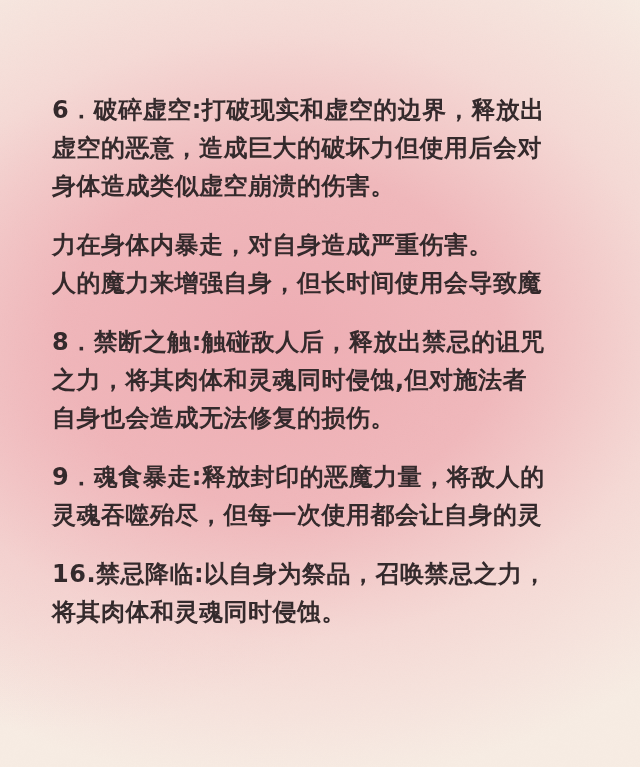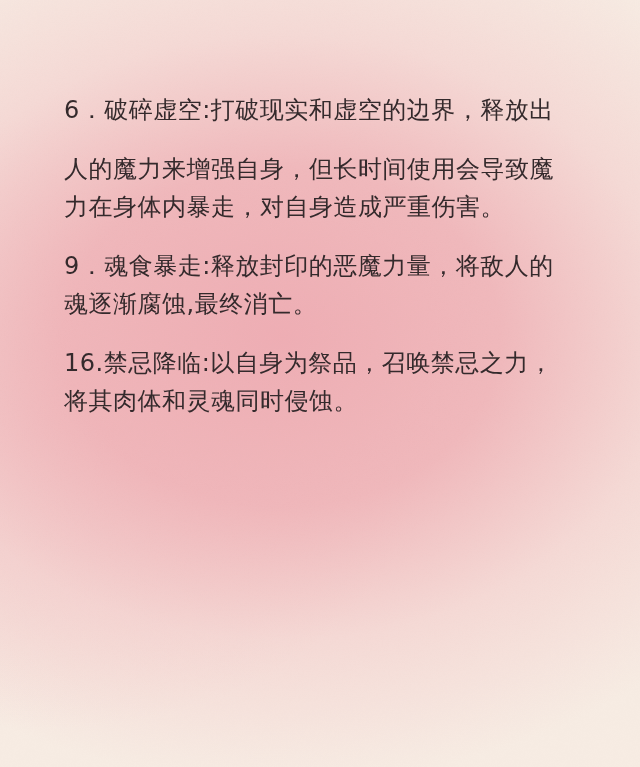--- a/index.html
+++ b/index.html
@@ -25,26 +25,26 @@
   }
   .texture {
     position: absolute;
     top: 0; left: 0;
     width: 640px; height: 767px;
     opacity: 0.35;
     pointer-events: none;
   }
   .content {
     position: absolute;
-    left: 64px;
+    left: 52px;
     top: 91px;
     width: 545px;
     color: #342a2c;
     font-size: 24px;
-    font-weight: 400;
+    font-weight: 700;
     line-height: 38px;
     letter-spacing: 0.5px;
   }
   .para {
     margin: 0 0 21px 0;
   }
   .line {
     display: block;
     white-space: nowrap;
   }
@@ -62,31 +62,38 @@
         <feFuncA type="linear" slope="0.06" intercept="0"></feFuncA>
       </feComponentTransfer>
     </filter>
     <rect width="100%" height="100%" filter="url(#grain)"></rect>
   </svg>
 
   <main class="content">
 
     <div class="para">
       <span class="line">6．破碎虚空:打破现实和虚空的边界，释放出</span>
+      <span class="line">虚空的恶意，造成巨大的破坏力但使用后会对</span>
+      <span class="line">身体造成类似虚空崩溃的伤害。</span>
     </div>
 
     <div class="para">
+      <span class="line">力在身体内暴走，对自身造成严重伤害。</span>
       <span class="line">人的魔力来增强自身，但长时间使用会导致魔</span>
-      <span class="line">力在身体内暴走，对自身造成严重伤害。</span>
     </div>
 
+    <div class="para">
+      <span class="line">8．禁断之触:触碰敌人后，释放出禁忌的诅咒</span>
+      <span class="line">之力，将其肉体和灵魂同时侵蚀,但对施法者</span>
+      <span class="line">自身也会造成无法修复的损伤。</span>
+    </div>
 
     <div class="para">
       <span class="line">9．魂食暴走:释放封印的恶魔力量，将敌人的</span>
-      <span class="line">魂逐渐腐蚀,最终消亡。</span>
+      <span class="line">灵魂吞噬殆尽，但每一次使用都会让自身的灵</span>
     </div>
 
     <div class="para">
       <span class="line">16.禁忌降临:以自身为祭品，召唤禁忌之力，</span>
       <span class="line">将其肉体和灵魂同时侵蚀。</span>
     </div>
 
   </main>
 </div>
 

